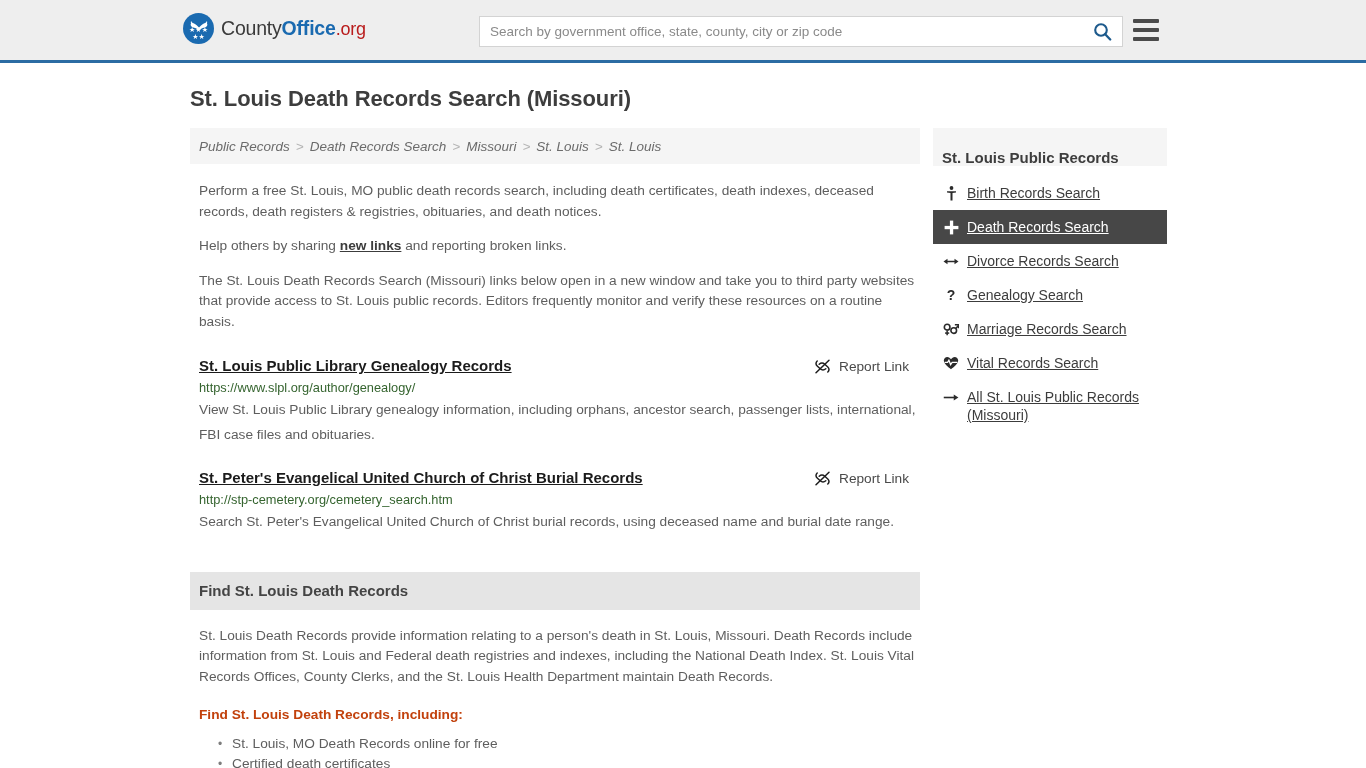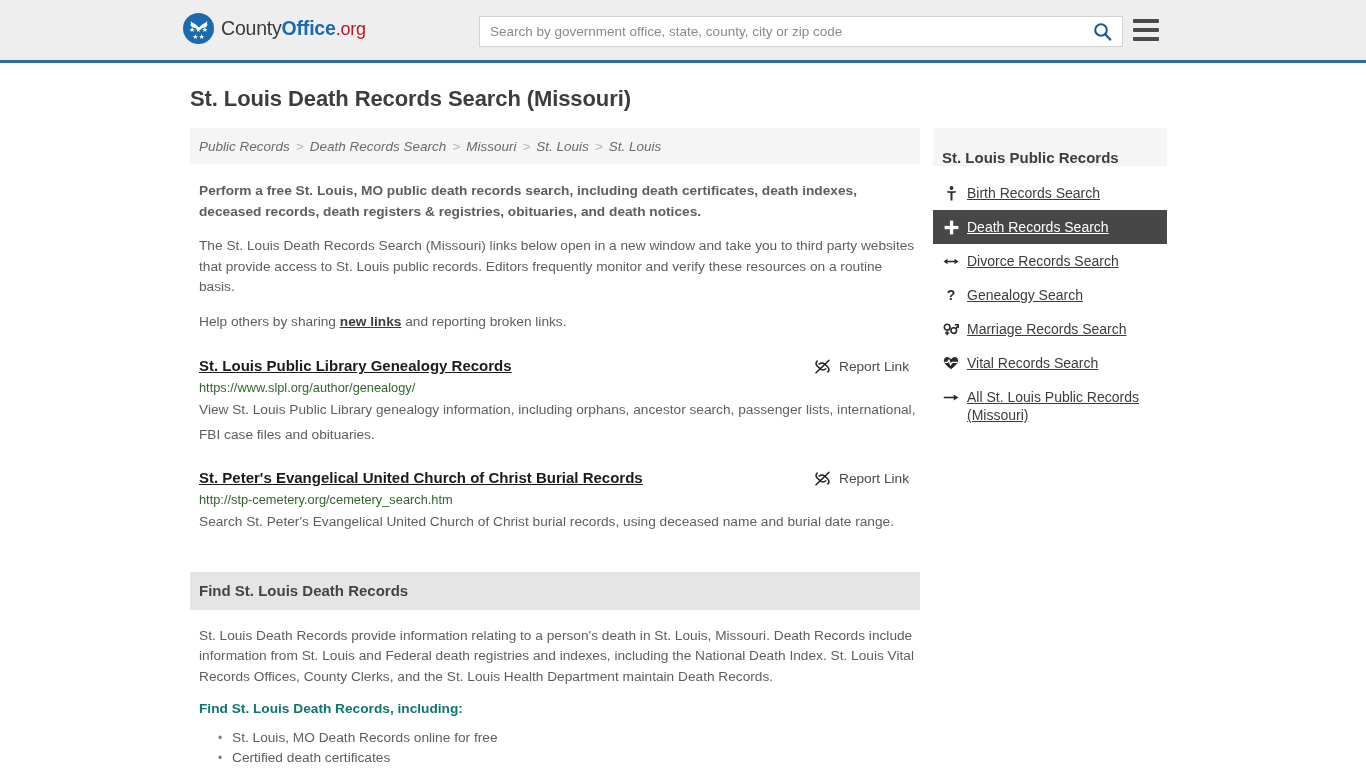--- a/index.html
+++ b/index.html
@@ -155,21 +155,21 @@
   .breadcrumb .sep { color: #b4b4b4; margin: 0 6px; }
   .breadcrumb .current { color: #6b6b6b; }
 
   .intro { padding: 0 0 0 9px; }
   .intro p {
     margin: 14px 0 0 0;
     font-size: 13.7px;
     line-height: 20.5px;
     color: #5e5e5e;
   }
-  .intro p.p1 { margin-top: 17px; font-weight: bold; }
+  .intro p.p1 { margin-top: 17px; }
   .intro a.inline-link {
     color: #3c3c3c;
     text-decoration: underline;
     font-weight: bold;
   }
 
   
   .results { margin-top: 24px; padding-left: 9px; }
   .result { margin-bottom: 21px; }
   .result-head {
@@ -229,22 +229,22 @@
   }
   .find-body { padding: 0 0 0 9px; }
   .find-body p {
     margin: 16px 0 0 0;
     font-size: 13.7px;
     line-height: 20.5px;
     color: #5e5e5e;
   }
   .find-body p.bold-sub {
     font-weight: bold;
-    color: #0f766e;
-    margin-top: 12px;
+    color: #c2410c;
+    margin-top: 18px;
   }
   .find-body ul {
     margin: 8px 0 0 0;
     padding-left: 33px;
     list-style: none;
   }
   .find-body li {
     font-size: 13.7px;
     line-height: 20.5px;
     color: #5e5e5e;
@@ -354,22 +354,22 @@
         <span class="sep">&gt;</span>
         <a href="#">Missouri</a>
         <span class="sep">&gt;</span>
         <a href="#">St. Louis</a>
         <span class="sep">&gt;</span>
         <span class="current">St. Louis</span>
       </nav>
 
       <div class="intro">
         <p class="p1">Perform a free St. Louis, MO public death records search, including death certificates, death indexes, deceased records, death registers &amp; registries, obituaries, and death notices.</p>
+        <p><span>Help others by sharing </span><a class="inline-link" href="#">new links</a><span> and reporting broken links.</span></p>
         <p>The St. Louis Death Records Search (Missouri) links below open in a new window and take you to third party websites that provide access to St. Louis public records. Editors frequently monitor and verify these resources on a routine basis.</p>
-        <p><span>Help others by sharing </span><a class="inline-link" href="#">new links</a><span> and reporting broken links.</span></p>
       </div>
 
       <div class="results">
 
         <div class="result">
           <div class="result-head">
             <a class="result-title" href="#">St. Louis Public Library Genealogy Records</a>
             <a class="report-link" href="#">
               <svg width="17" height="17" viewBox="0 0 17 17">
                 <path d="M3.2 3.0 C1.6 4.4 1.6 6.6 3.2 8.0 L6.2 10.7 C7.8 12.1 10.2 12.1 11.8 10.7" fill="none" stroke="#1d1d1d" stroke-width="1.5" stroke-linecap="round"></path>

